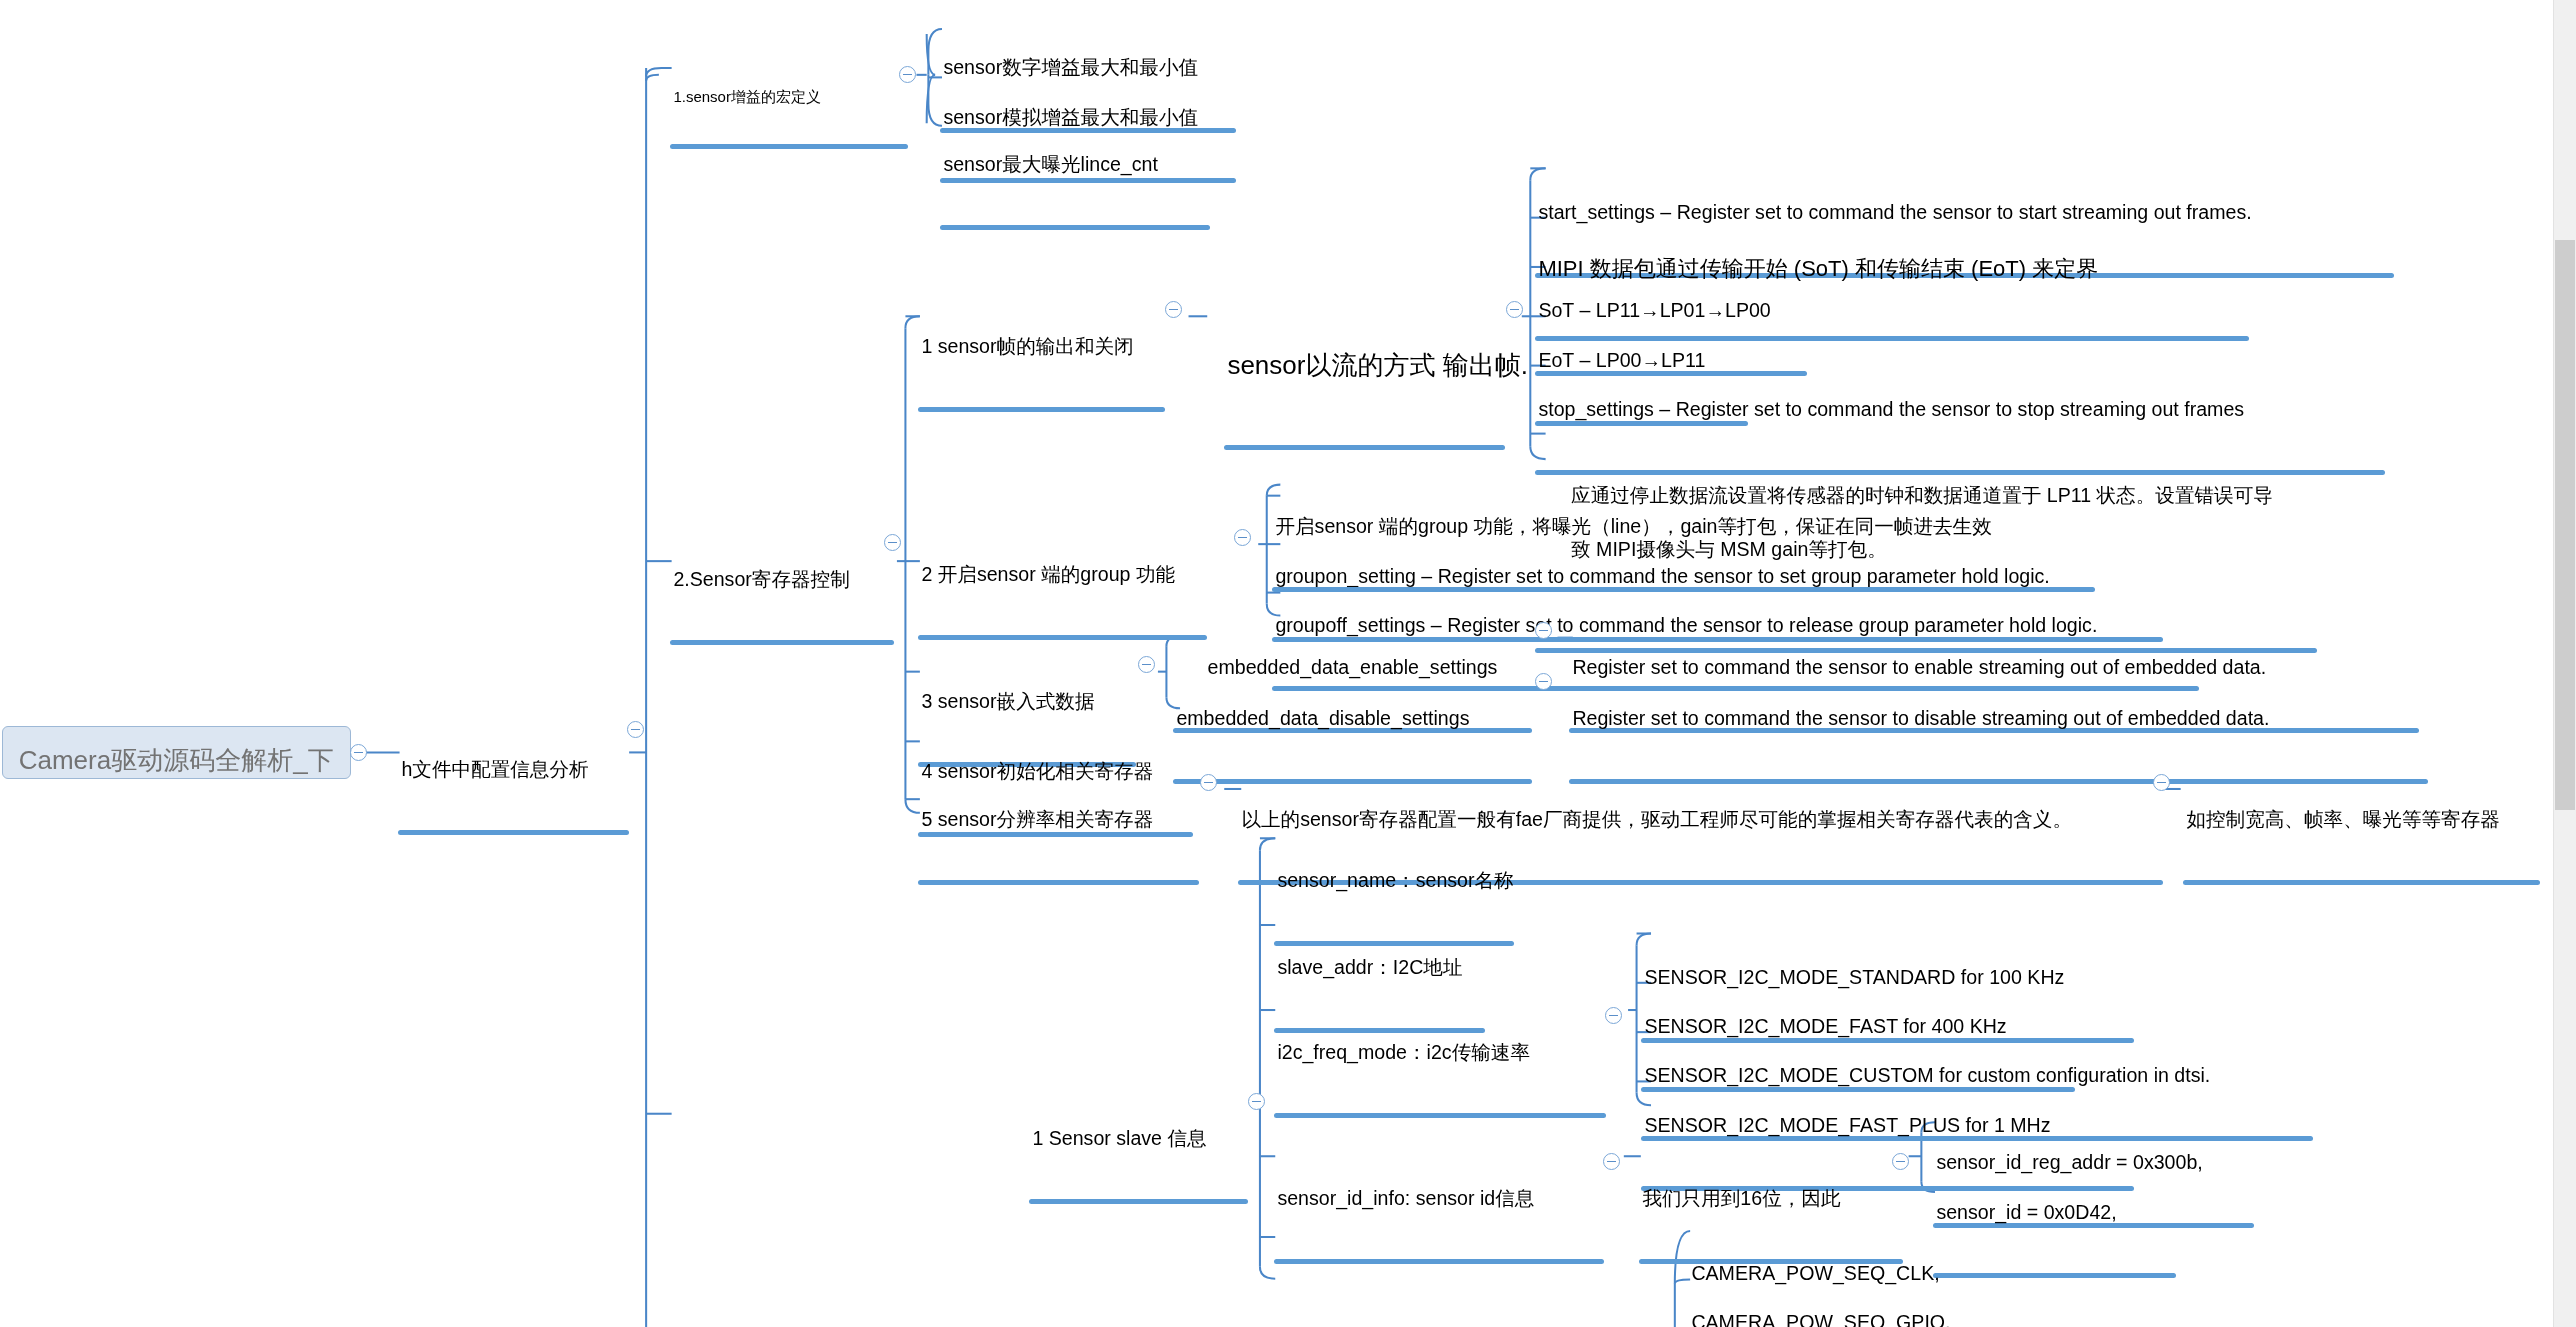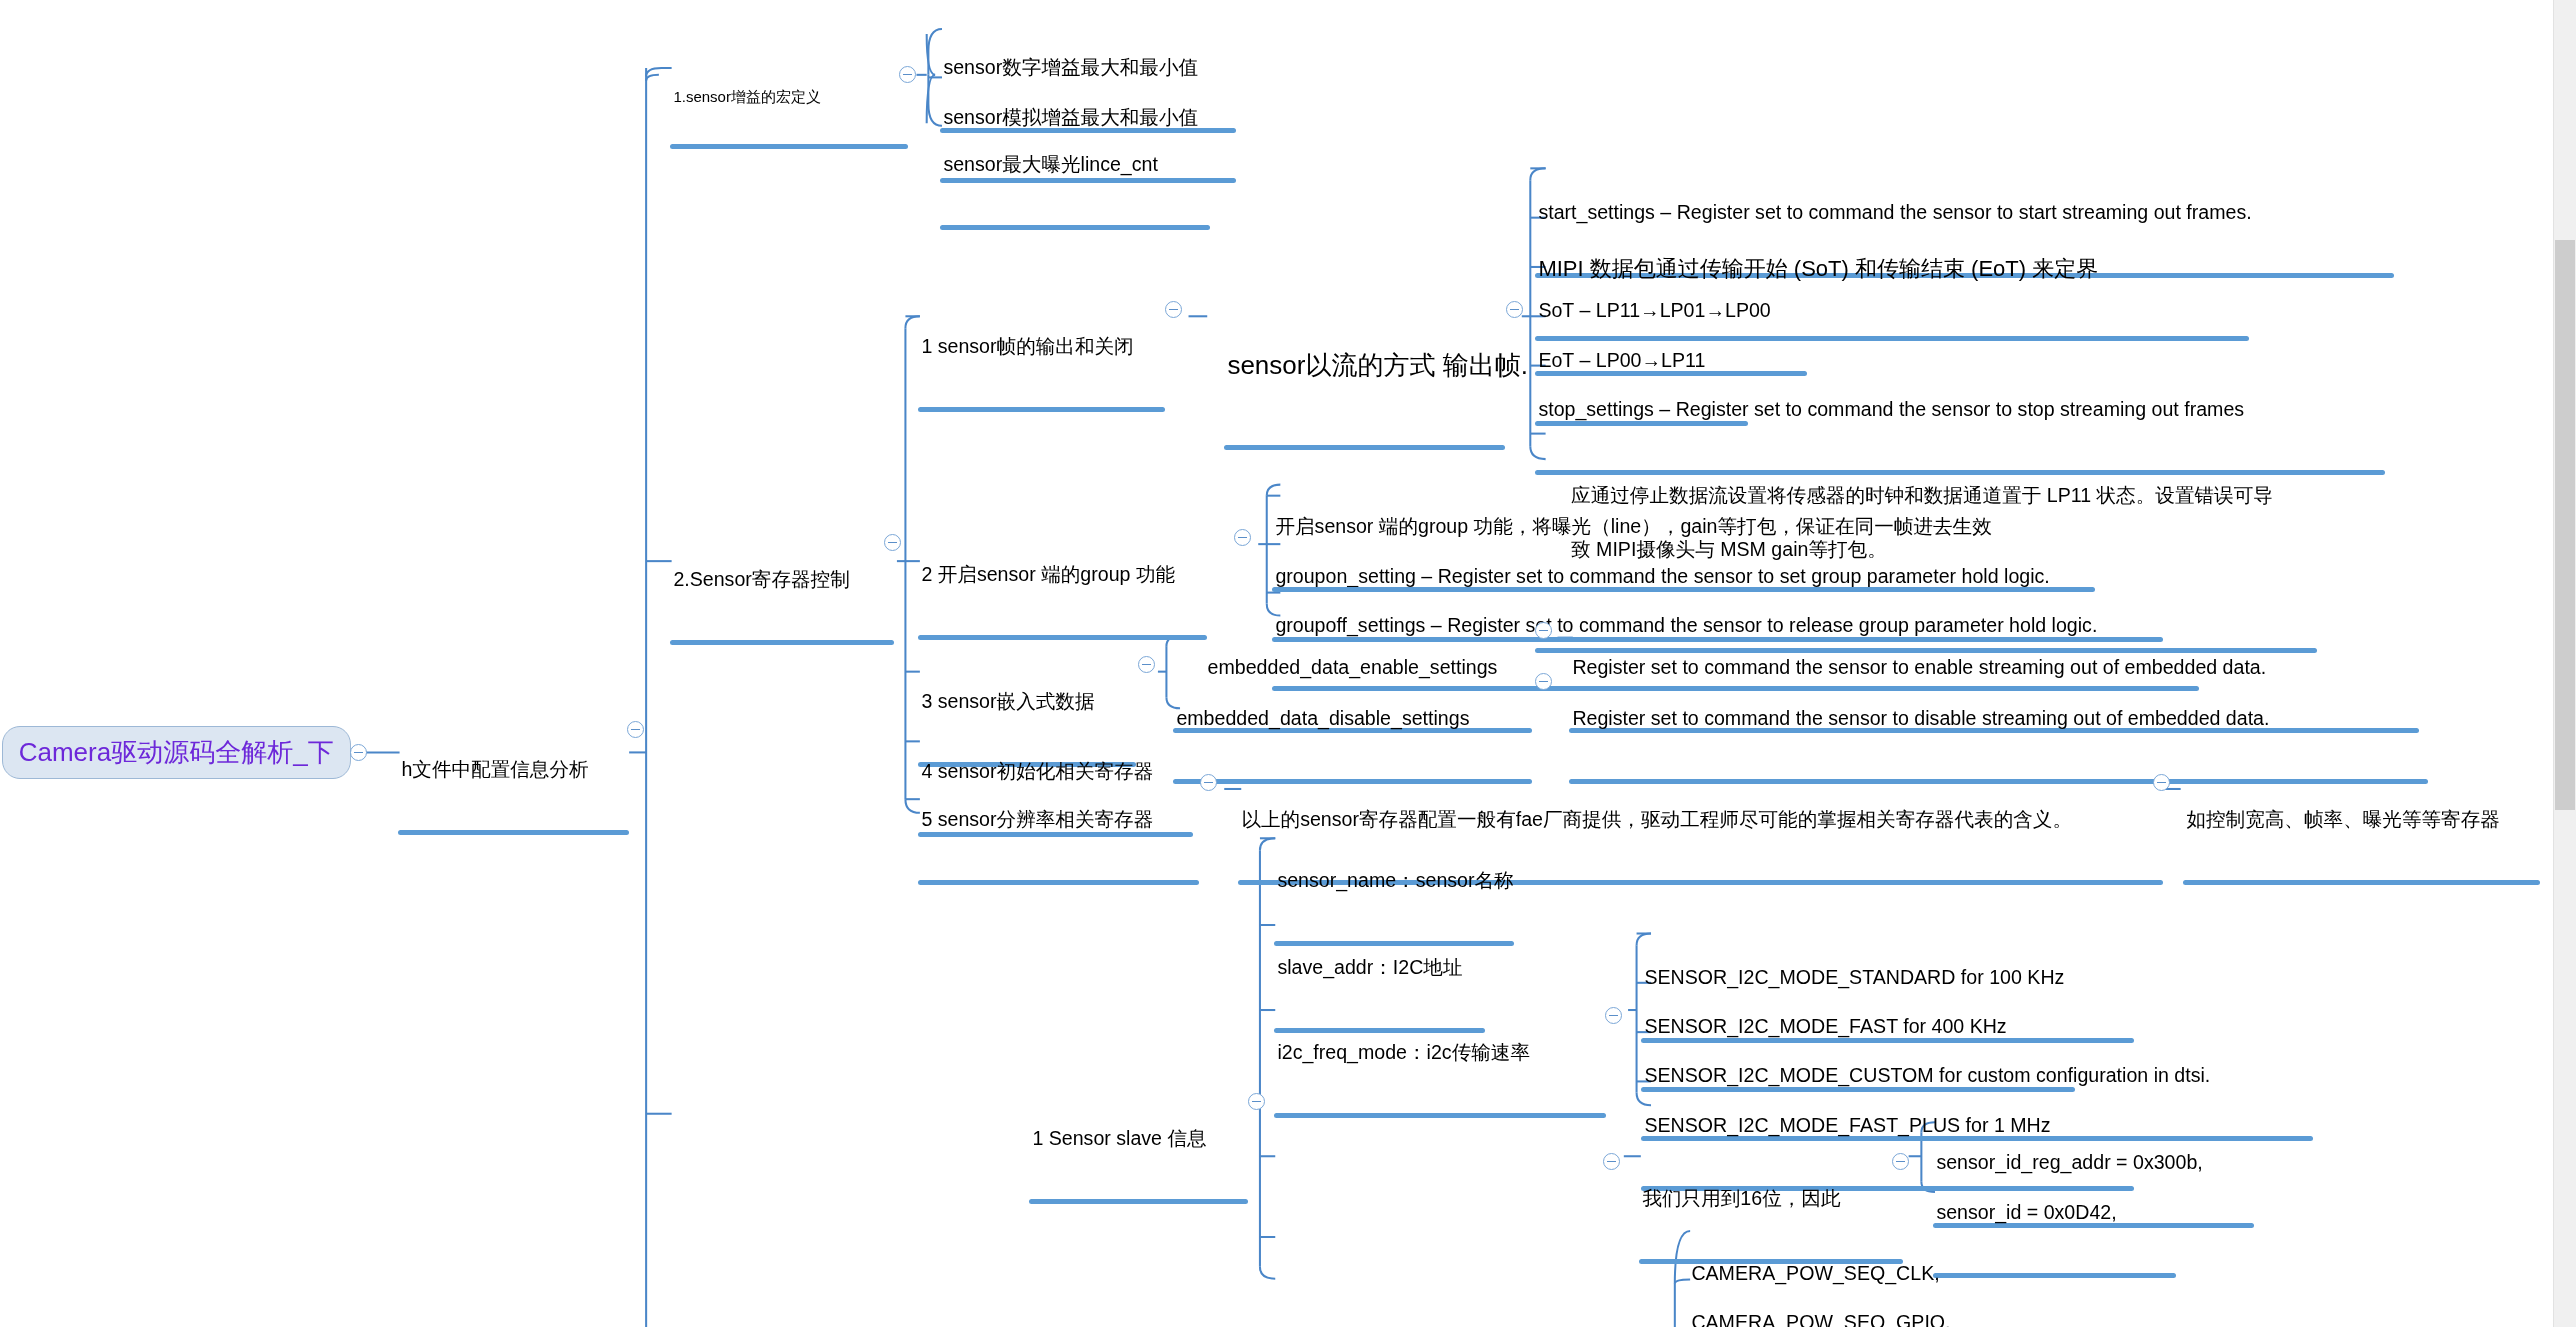--- a/index.html
+++ b/index.html
@@ -21,23 +21,23 @@
     letter-spacing:0px;
   }
   .node .txt{display:block;padding:0 3.4px 2.6px 3.4px;}
   .node .ul{display:block;height:5.1px;border-radius:2.6px;background:#5B9BD5;}
 
   
   .root{
     position:absolute;
     background:#DCE6F2;
     border:0.9px solid #9DB8D6;
-    border-radius:18px;
-    color:#6d28d9;
-    display:flex;align-items:center;justify-content:center;
+    border-radius:6px;
+    color:#737373;
+    display:flex;align-items:flex-end;justify-content:center;
     box-sizing:border-box;
   }
 
   
   .toggle{
     position:absolute;
     width:17px;height:17px;
     border:0.9px solid #7BA7D7;
     border-radius:50%;
     background:#ffffff;
@@ -334,20 +334,24 @@
   </div>
   <div class="node" style="left:1641px;top:1018px;width:672px;font-size:19.6px;">
     <span class="txt">SENSOR_I2C_MODE_CUSTOM for custom configuration in dtsi.</span>
     <span class="ul"></span>
   </div>
   <div class="node" style="left:1641px;top:1068px;width:493px;font-size:19.6px;">
     <span class="txt">SENSOR_I2C_MODE_FAST_PLUS for 1 MHz</span>
     <span class="ul"></span>
   </div>
 
+  <div class="node" style="left:1274px;top:1141px;width:330px;font-size:19.6px;">
+    <span class="txt">sensor_id_info: sensor id信息</span>
+    <span class="ul"></span>
+  </div>
   <div class="toggle" style="left:1603px;top:1153px;"></div>
 
   <div class="node" style="left:1639px;top:1141px;width:264px;font-size:19.6px;">
     <span class="txt">我们只用到16位，因此</span>
     <span class="ul"></span>
   </div>
   <div class="toggle" style="left:1892px;top:1153px;"></div>
 
   <div class="node" style="left:1933px;top:1105px;width:321px;font-size:19.6px;">
     <span class="txt">sensor_id_reg_addr = 0x300b,</span>

